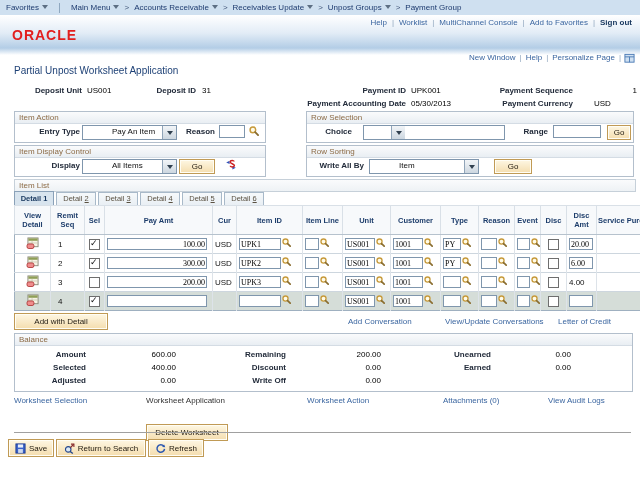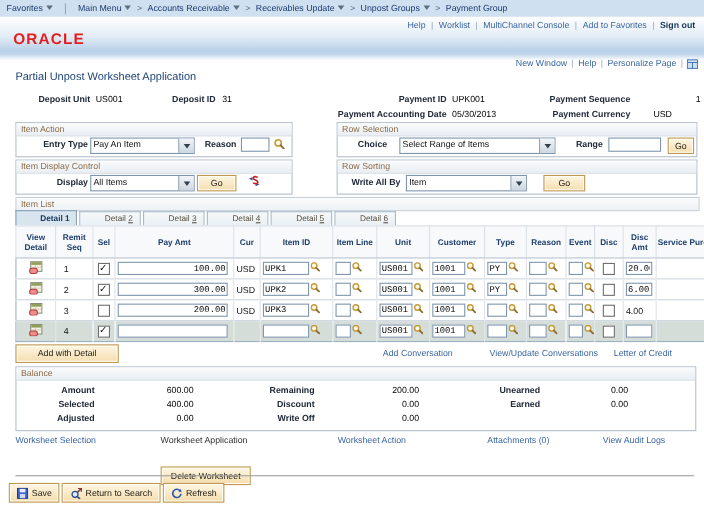--- a/index.html
+++ b/index.html
@@ -36,55 +36,55 @@
   .lab{font-weight:bold;color:#222b3a;white-space:nowrap;}
   .val{color:#000;white-space:nowrap;}
 
   
   .gbox{position:absolute;border:1px solid #b3bfcc;background:#fff;}
   .ghead{height:11px;line-height:11px;padding-left:4px;color:#8c6b46;
          background:linear-gradient(#fafbfc,#e9eef3);border-bottom:1px solid #d4dce4;}
   .gbody{position:relative;}
 
   .psel{position:absolute;height:15px;border:1px solid #7f96ad;background:#fff;display:flex;
-        align-items:stretch;box-sizing:border-box;cursor:pointer;}
+        align-items:stretch;box-sizing:border-box;cursor:pointer;padding-left:27px;}
   .psel .st{flex:1;padding:1px 2px;white-space:nowrap;overflow:hidden;}
   .psel .sb{width:13px;background:linear-gradient(#f2f5f8,#cdd7e0);border-left:1px solid #90a4b8;
         display:flex;align-items:center;justify-content:center;}
   .psel .sb::after{content:"";border-left:3px solid transparent;border-right:3px solid transparent;
         border-top:4px solid #30404f;}
 
   .pinp{position:absolute;border:1px solid #7f96ad;background:#fff;font-size:8px;
         font-family:"Liberation Sans",sans-serif;padding:0 2px;height:13px;box-sizing:border-box;}
 
   .psbtn{position:absolute;display:flex;align-items:center;justify-content:center;gap:3px;
         background:linear-gradient(#fef7e3,#f4ddae);border:1px solid #c09a55;font-size:8px;
         color:#201a10;box-shadow:inset 0 0 0 1px #fffdf4;cursor:pointer;white-space:nowrap;}
 
   
   #itemlistbar{left:14px;top:179px;width:616px;height:11px;line-height:11px;padding-left:4px;
         color:#8c6b46;background:linear-gradient(#fafbfc,#eef2f5);border:1px solid #c6d0d9;}
   #tabs{left:14px;top:191px;width:618px;height:14px;border-bottom:1px solid #a9c4dd;}
   .tab{position:relative;display:inline-block;width:38px;height:12px;line-height:12px;text-align:center;
        font-size:7.5px;border:1px solid #a8b9c9;border-bottom:none;margin-right:2px;vertical-align:bottom;
-       background:linear-gradient(#f6f9fb,#e9eff4);color:#5a5142;cursor:pointer;padding-left:16px;}
+       background:linear-gradient(#f6f9fb,#e9eff4);color:#5a5142;cursor:pointer;}
   .tab .tnum{text-decoration:underline;}
   .tab.active{background:#d8e4ee;border-color:#8aa1b8;color:#17375e;font-weight:bold;height:13px;
        line-height:13px;cursor:default;}
   .tab.active .tnum{text-decoration:none;}
 
   #grid{left:14px;top:205px;}
   table.ps{border-collapse:collapse;table-layout:fixed;width:646px;background:#fff;border:1px solid #9fb0c0;}
   table.ps th{background:#f7f9fb;color:#1d3d6b;font-weight:bold;font-size:7.5px;
        border:1px solid #d9e0e7;border-bottom:1px solid #b6c2cd;height:26px;padding:1px;
        vertical-align:middle;text-align:center;line-height:1.2;overflow:hidden;}
   table.ps td{border-right:1px solid #dde3e9;border-top:1px solid #cdd6de;font-size:8px;height:18px;
        padding:0 2px;vertical-align:middle;overflow:hidden;white-space:nowrap;}
   tr.selrow td{background:#d5ddd8;}
-  .gi{border:1px solid #7f96ad;background:#fff;font-size:8px;font-family:Liberation Mono, monospace;
+  .gi{border:1px solid #7f96ad;background:#fff;font-size:8px;font-family:Liberation Serif, serif;
       padding:0 1px;height:12px;box-sizing:border-box;vertical-align:middle;}
   .gi.r{text-align:right;}
   .cb{display:inline-block;width:9px;height:9px;border:1px solid #6e6e6e;background:#fff;
       position:relative;vertical-align:middle;cursor:pointer;}
   .cb.on::after{content:"\2713";position:absolute;left:0px;top:-2px;font-size:9px;color:#111;}
   .mg{width:9px;height:9px;vertical-align:-1px;margin-left:1px;cursor:pointer;}
   .ctr{text-align:center;}
 
   
   .bl{position:absolute;}
@@ -208,21 +208,20 @@
           <use href="#i-mag"></use>
         </svg>
     </div>
   </div>
 
   <div class="gbox" style="left:306px;top:111px;width:326px;height:30px">
     <div class="ghead">Row Selection</div>
     <div class="gbody" style="height:17px">
       <span class="abs lab" style="left:10px;top:3px;width:35px;text-align:right">Choice</span>
       <div class="psel" style="left:56px;top:1px;width:142px">
-        <span class="st">Select Range of Items</span>
           <span class="sb"></span>
       </div>
       <span class="abs lab" style="left:205px;top:3px;width:36px;text-align:right">Range</span>
       <input class="pinp" style="left: 246px; top: 1px; width: 48px;" value="">
       <div class="psbtn" style="left:300px;top:1px;width:22px;height:13px">Go</div>
     </div>
   </div>
 
   <div class="gbox" style="left:14px;top:145px;width:250px;height:30px">
     <div class="ghead">Item Display Control</div>

